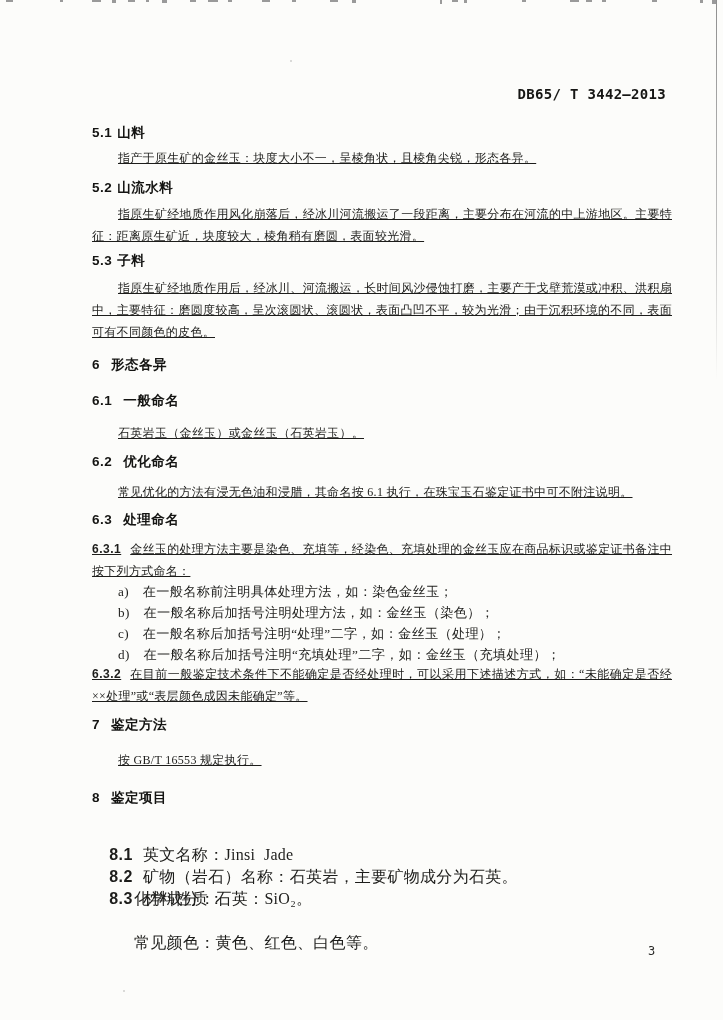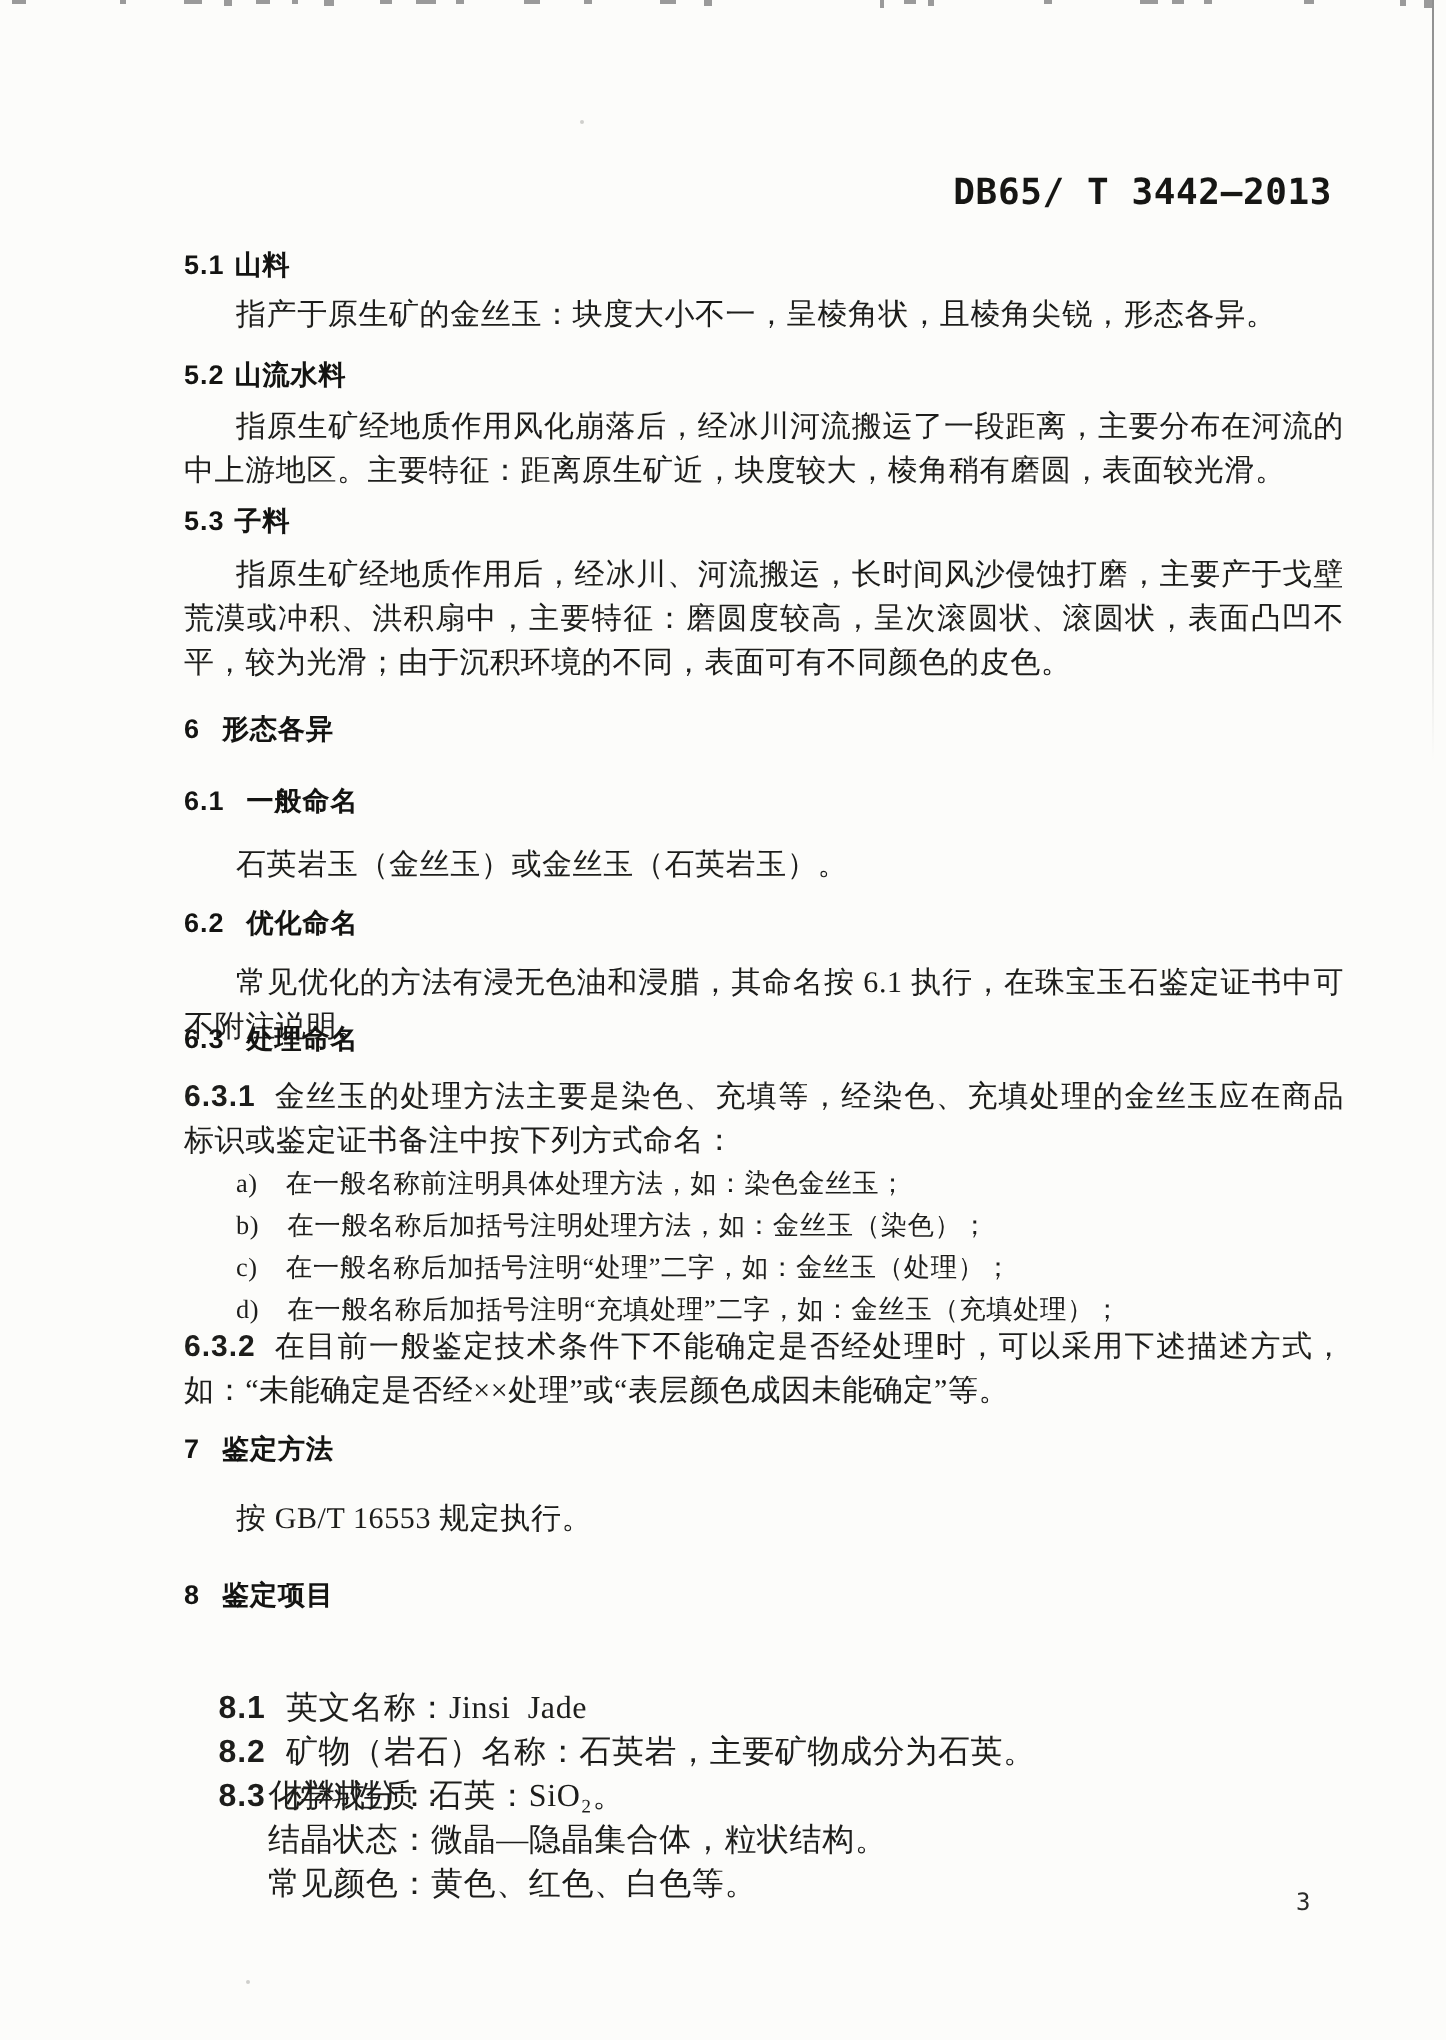--- a/index.html
+++ b/index.html
@@ -18,21 +18,21 @@
   .edge-line{
     position:absolute;top:0;left:716px;width:1px;height:400px;
     background:linear-gradient(to bottom,#8f8f8f,#bdbdbd 55%,rgba(190,190,190,0) 95%);
   }
   .speck{position:absolute;background:#cfcfcc;border-radius:50%;}
 
   
   .doc-code{
     position:absolute;top:86px;right:57px;
     font-family:"DejaVu Sans Mono","Liberation Mono",monospace;
-    font-size:18px;font-weight:bold;letter-spacing:.3px;color:#161614;
+    font-size:14px;font-weight:bold;letter-spacing:.3px;color:#161614;
   }
   .page-num{
     position:absolute;top:944px;left:648px;
     font-family:"DejaVu Sans Mono","Liberation Mono",monospace;
     font-size:12px;color:#2a2a28;
   }
 
   
   .hd{
     position:absolute;left:92px;
@@ -40,22 +40,22 @@
     font-weight:700;font-size:13.5px;color:#141412;
     white-space:nowrap;letter-spacing:.5px;
   }
   .hd .num{display:inline-block;}
   .gap-sm .num{margin-right:5px;}
   .gap-lg .num{margin-right:11px;}
 
   
   .para{
     position:absolute;left:92px;width:580px;
-    font-size:15px;line-height:22px;
-    text-align:justify;letter-spacing:.3px;color:#1d1d1b;
+    font-size:12px;line-height:22px;
+    text-align:justify;letter-spacing:.3px;color:#1d1d1b;text-decoration:underline;
   }
   .indent{text-indent:26px;}
   .para .cnum{
     font-family:"Liberation Sans","DejaVu Sans",sans-serif;
     font-weight:700;margin-right:9px;letter-spacing:.5px;
   }
   .list{position:absolute;left:118px;width:554px;}
   .list-item{
     font-size:13.2px;line-height:21px;letter-spacing:.3px;
     white-space:nowrap;
@@ -177,18 +177,17 @@
   <div class="kv" style="top:822px">
     <span class="cnum">8.1</span><span>英文名称：Jinsi  Jade</span>
   </div>
   <div class="kv" style="top:844px">
     <span class="cnum">8.2</span><span>矿物（岩石）名称：石英岩，主要矿物成分为石英。</span>
   </div>
   <div class="kv" style="top:866px">
     <span class="cnum">8.3</span><span>材料性质：</span>
   </div>
   <div class="kv sub" style="top:888px">化学成分：石英：SiO₂。</div>
-  <div class="kv sub" style="top:910px">结晶状态：微晶—隐晶集合体，粒状结构。</div>
   <div class="kv sub" style="top:932px">常见颜色：黄色、红色、白色等。</div>
 
   <div class="page-num">3</div>
 
 </div>
 
 </body></html>

